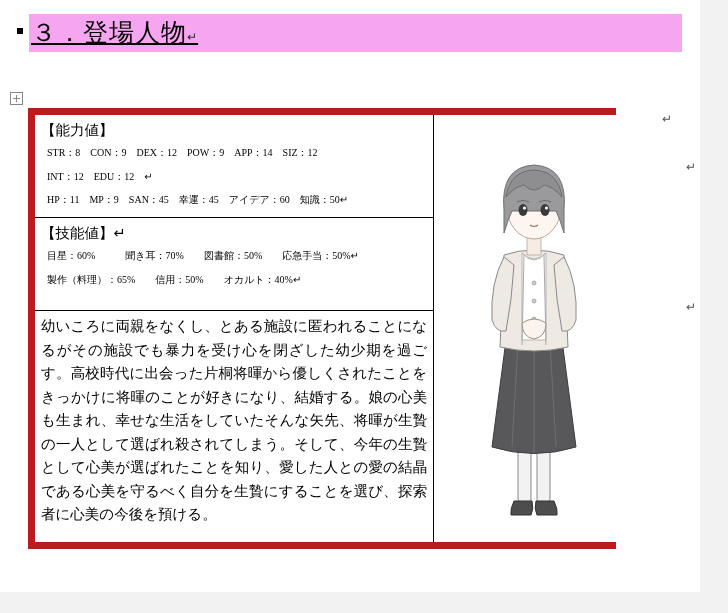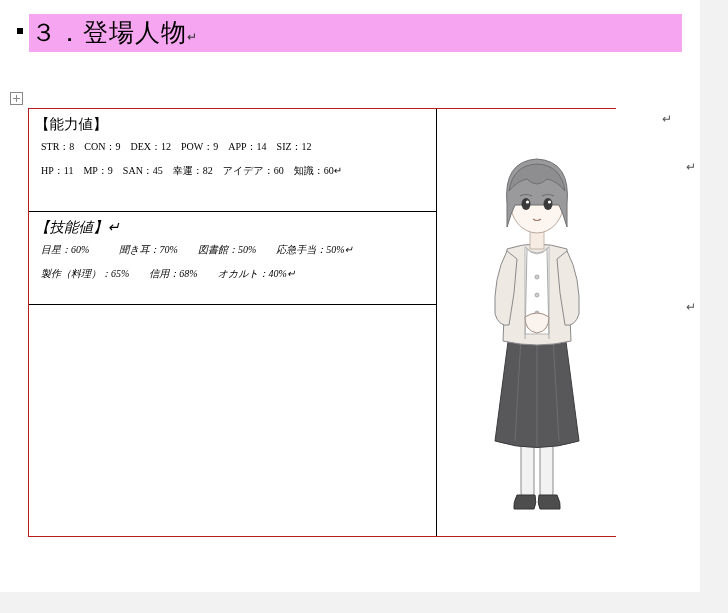--- a/index.html
+++ b/index.html
@@ -55,20 +55,21 @@
     width: 653px; height: 38px;
     background: #f6a6f0;
   }
   .heading-text {
     position: absolute;
     left: 14px; top: 3px;
     font-size: 25px;
     line-height: 32px;
     letter-spacing: 1px;
     white-space: nowrap;
+    text-decoration: underline;
   }
 
   
   .subheading {
     position: absolute;
     left: 18px; top: 66px;
     font-size: 18px;
     line-height: 26px;
     white-space: nowrap;
   }
@@ -103,21 +104,21 @@
   }
   .table-handle::after {
     left: 2px; top: 5px; width: 7px; height: 1px;
   }
 
   
   .char-table {
     position: absolute;
     left: 28px; top: 108px;
     width: 588px;
-    border: 1px solid #b91c1c;
+    border: 7px solid #b91c1c;
     box-sizing: border-box;
   }
   .table-inner {
     display: flex;
     flex-direction: row;
     width: 100%;
   }
   .col-left {
     width: 452px;
     box-sizing: border-box;
@@ -150,21 +151,21 @@
     font-size: 14.5px;
     line-height: 23.5px;
     text-align: justify;
   }
   .ret {
     color: #2b2b2b;
     font-size: 12px;
   }
 
   .stats-cell { height: 102px; }
-  .skills-cell { height: 93px; font-style: italic; }
+  .skills-cell { height: 93px; }
   .info-cell { height: 232px; }
 
   
   .illust {
     position: absolute;
     left: 0; top: 0;
     width: 198px;
     height: 427px;
     overflow: hidden;
   }
@@ -206,30 +207,32 @@
 
   <div class="table-handle"></div>
 
   <div class="char-table">
     <div class="table-inner">
       <div class="col-left">
 
         <div class="cell stats-cell">
           <div class="cell-label">【能力値】</div>
           <div class="cell-line">STR：8　CON：9　DEX：12　POW：9　APP：14　SIZ：12</div>
-          <div class="cell-line">HP：11　MP：9　SAN：45　幸運：82　アイデア：60　知識：60↵</div>
+          <div class="cell-line">INT：12　EDU：12　↵</div>
+          <div class="cell-line">HP：11　MP：9　SAN：45　幸運：45　アイデア：60　知識：50↵</div>
         </div>
 
         <div class="cell skills-cell">
           <div class="cell-label">【技能値】↵</div>
           <div class="cell-line">目星：60%　　　聞き耳：70%　　図書館：50%　　応急手当：50%↵</div>
-          <div class="cell-line">製作（料理）：65%　　信用：68%　　オカルト：40%↵</div>
+          <div class="cell-line">製作（料理）：65%　　信用：50%　　オカルト：40%↵</div>
         </div>
 
         <div class="cell info-cell">
+          <div class="cell-para">幼いころに両親をなくし、とある施設に匿われることになるがその施設でも暴力を受け心を閉ざした幼少期を過ごす。高校時代に出会った片桐将暉から優しくされたことをきっかけに将暉のことが好きになり、結婚する。娘の心美も生まれ、幸せな生活をしていたそんな矢先、将暉が生贄の一人として選ばれ殺されてしまう。そして、今年の生贄として心美が選ばれたことを知り、愛した人との愛の結晶である心美を守るべく自分を生贄にすることを選び、探索者に心美の今後を預ける。</div>
         </div>
 
       </div>
 
       <div class="col-right">
         <div class="illust">
           <svg width="198" height="427" viewBox="0 0 198 427" xmlns="http://www.w3.org/2000/svg">
             <rect x="0" y="0" width="198" height="427" fill="#ffffff"></rect>
 
             <path d="M84 330 L84 382 Q84 392 88 394 L94 394 Q97 392 97 382 L97 330 Z" fill="#f2f2f2" stroke="#8a8a8a" stroke-width="1"></path>

